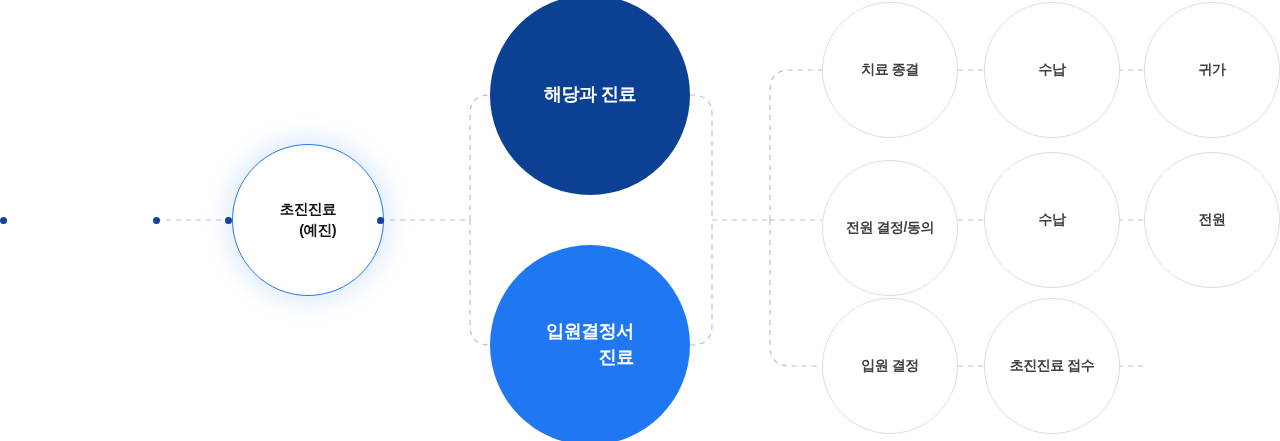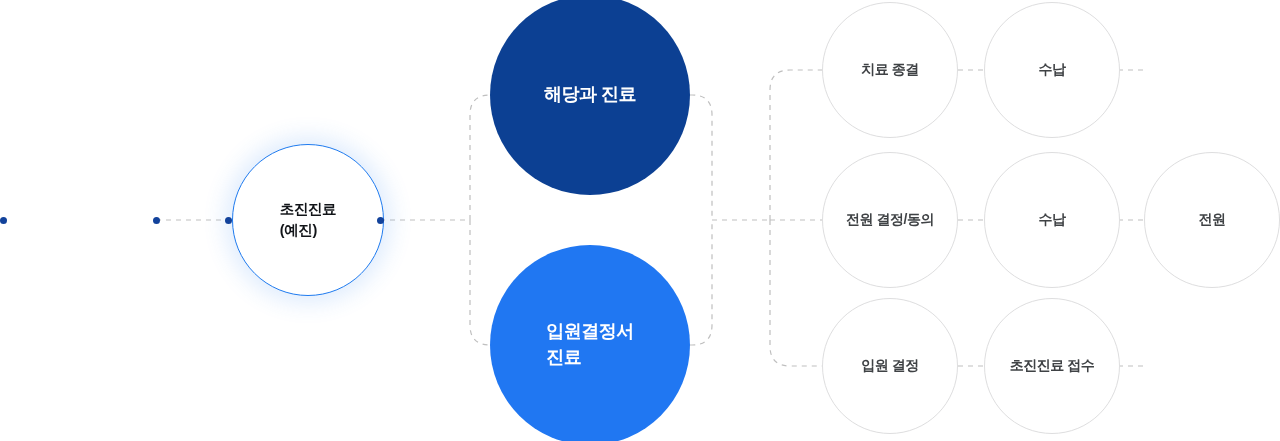--- a/index.html
+++ b/index.html
@@ -28,21 +28,21 @@
     pointer-events: none;
   }
 
   .node {
     position: absolute;
     box-sizing: border-box;
     border-radius: 50%;
     display: flex;
     align-items: center;
     justify-content: center;
-    text-align: left;
+    text-align: right;
     line-height: 1.42;
     z-index: 3;
   }
 
   
   .node.start {
     background: #ffffff;
     border: 1.6px solid #1f7bef;
     color: #111418;
     font-weight: 700;
@@ -140,22 +140,25 @@
       <span>진료</span>
     </span>
   </div>
 
   <div class="node outcome" style="left:822px; top:2px; width:136px; height:136px;">
     <span class="node-label">치료 종결</span>
   </div>
   <div class="node outcome" style="left:984px; top:2px; width:136px; height:136px;">
     <span class="node-label">수납</span>
   </div>
+  <div class="node outcome" style="left:1144px; top:2px; width:136px; height:136px;">
+    <span class="node-label">귀가</span>
+  </div>
 
-  <div class="node outcome" style="left:822px; top:152px; width:136px; height:136px;">
+  <div class="node outcome" style="left:822px; top:160px; width:136px; height:136px;">
     <span class="node-label">전원 결정/동의</span>
   </div>
   <div class="node outcome" style="left:984px; top:152px; width:136px; height:136px;">
     <span class="node-label">수납</span>
   </div>
   <div class="node outcome" style="left:822px; top:298px; width:136px; height:136px;">
     <span class="node-label">입원 결정</span>
   </div>
 
   <div class="node outcome" style="left:1144px; top:152px; width:136px; height:136px;">

